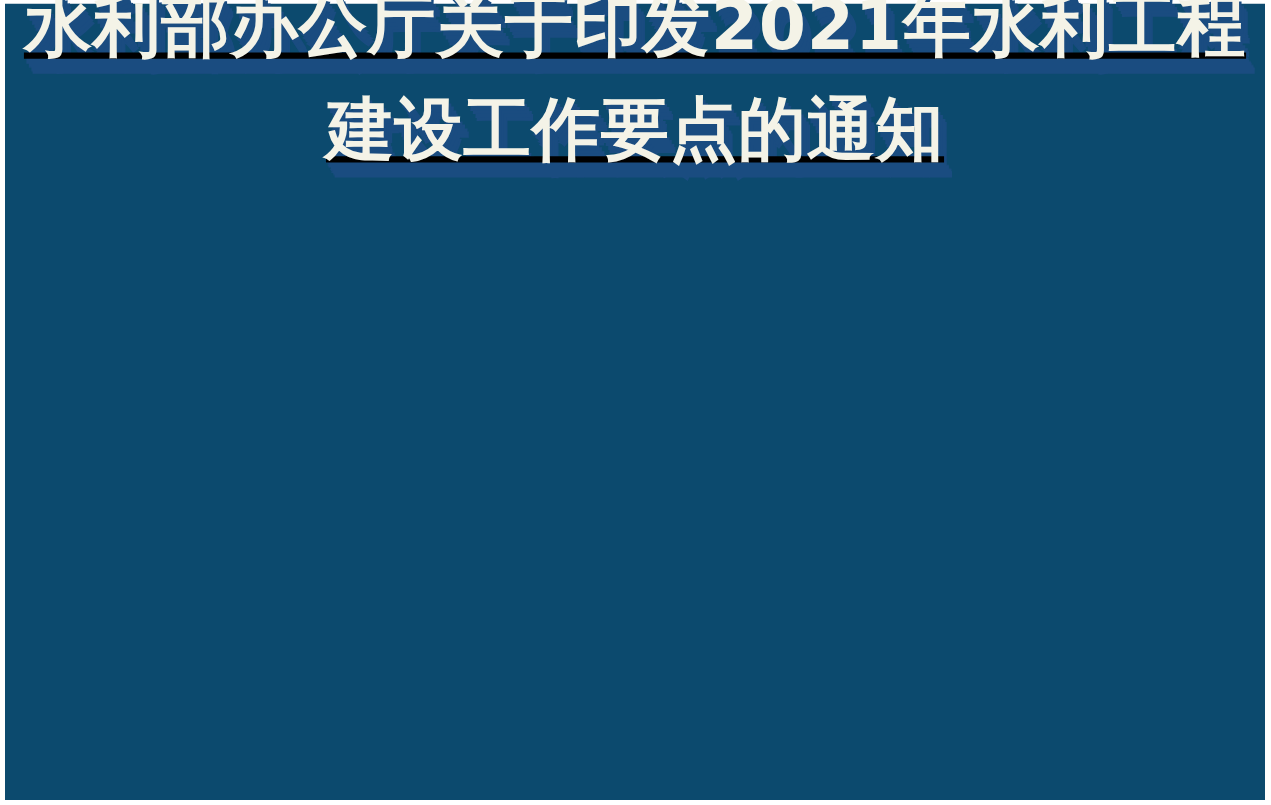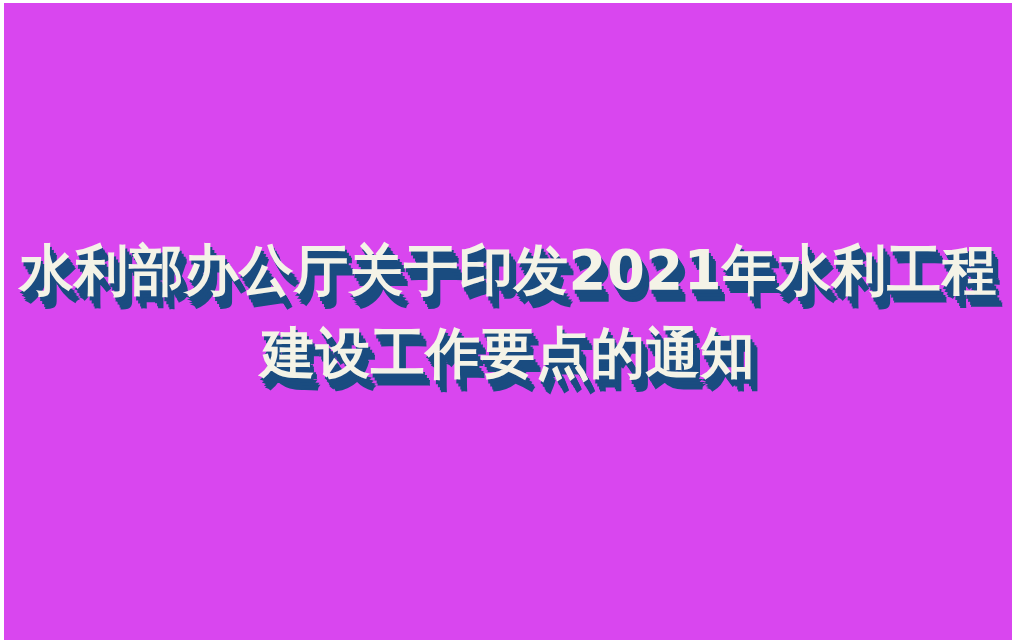--- a/index.html
+++ b/index.html
@@ -17,25 +17,25 @@
     font-family: "DejaVu Sans", "Liberation Sans", sans-serif;
   }
 
   
   #canvas {
     position: absolute;
     left: 4px;
     top: 3px;
     right: 5px;
     bottom: 4px;
-    background: #d946ef;
+    background: #0c4a6e;
     display: flex;
     flex-direction: column;
     align-items: center;
-    justify-content: center;
+    text-decoration: underline;
   }
 
   #title-block {
     width: 100%;
     text-align: center;
     
     transform: translateY(-10px);
   }
 
   .title-line {

